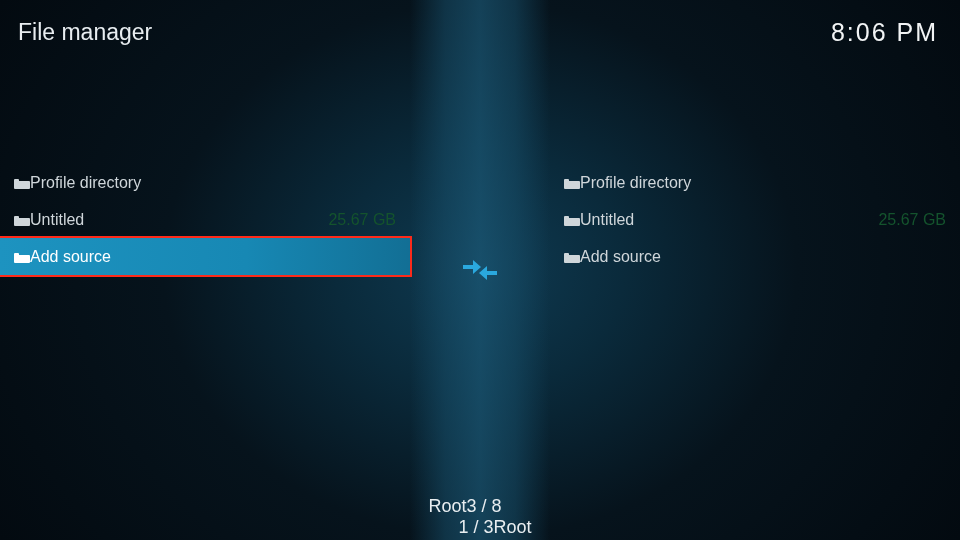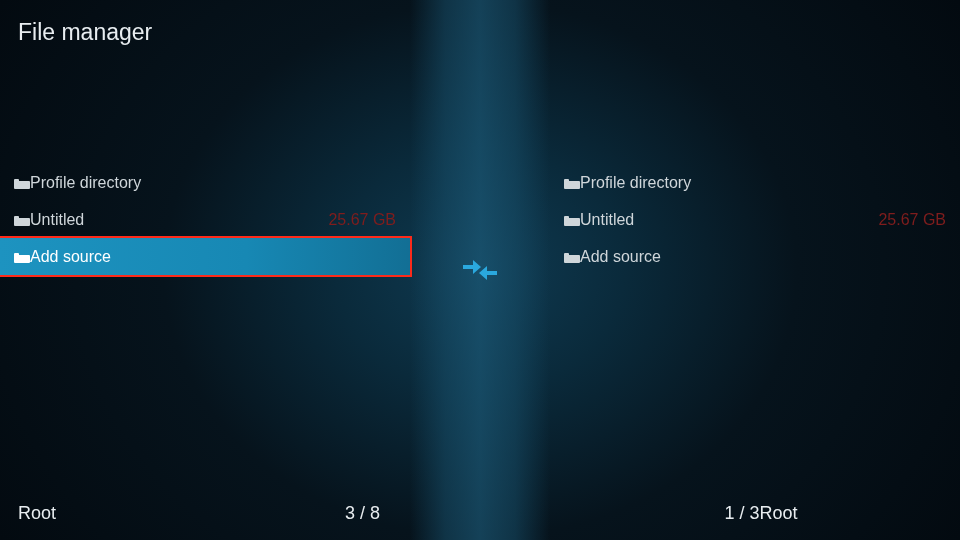--- a/index.html
+++ b/index.html
@@ -60,21 +60,21 @@
   }
   .row {
     display: flex;
     align-items: center;
     height: 37px;
     padding: 0 14px;
     color: #cfd6da;
     font-size: 16px;
   }
   .row .label { flex: 1; }
-  .row .size { color: #7f1d1d; font-size: 16px; }
+  .row .size { color: #14532d; font-size: 16px; }
   .row.selected {
     background: linear-gradient(to right, #1d93c0, #1788b4 60%, #126f95 100%);
     color: #fff;
   }
   .row.selected .size { color: #fff; }
   .row.highlight-outline {
     outline: 2px solid #ff2a1a;
     outline-offset: 0;
   }
   .folder-ic { width: 16px; height: 12px; position: relative; flex-shrink:0; }
@@ -92,30 +92,32 @@
   .row.selected .folder-ic::after { background:#fff; }
   .footer {
     position: absolute;
     left: 0; right: 0; bottom: 0;
     height: 44px;
     display: flex;
     align-items: center;
     padding: 0 18px 10px 18px;
     color: #e8edf0;
     font-size: 18px;
+    flex-direction: column;
   }
   .footer .fl { flex:1; display:flex; justify-content:space-between; padding-right: 30px;}
   .footer .fr { flex:1; display:flex; justify-content:center; padding-left: 30px;}
   .footer .gap { width: 140px; }
 </style>
 </head>
 <body>
 
 <div class="header">
   <div class="title">File manager</div>
+  <div class="clock">8:06 PM</div>
 </div>
 
 <div class="panes">
 
   <div class="pane">
     <div class="list">
       <div class="row">
         <span class="folder-ic"></span>
         <span class="label">Profile directory</span>
         <span class="size"></span>

